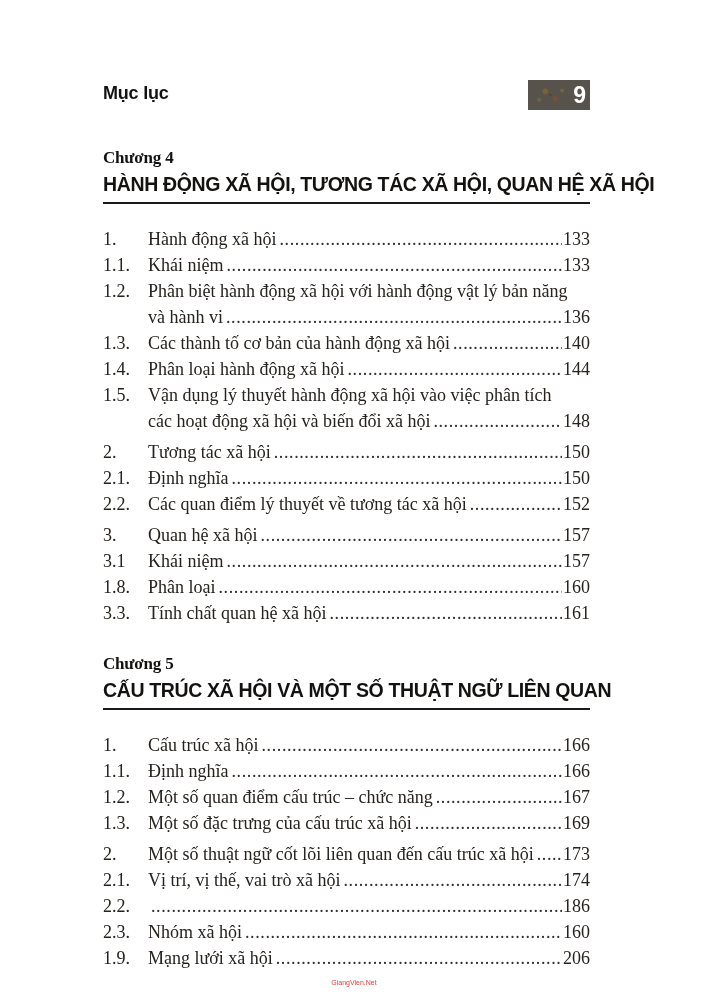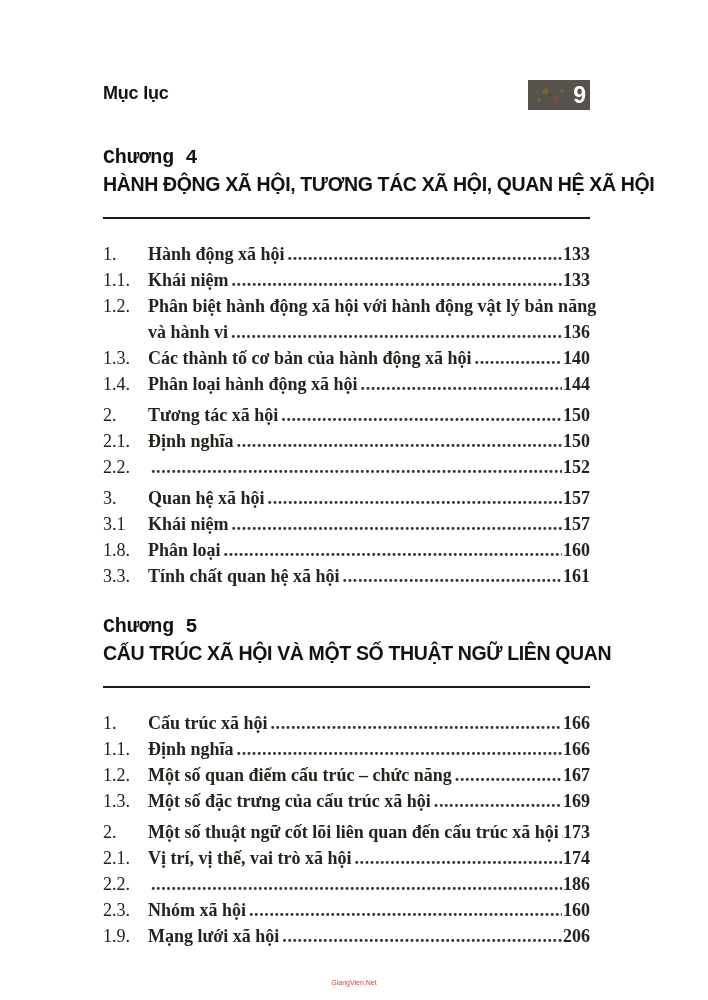--- a/index.html
+++ b/index.html
@@ -34,42 +34,42 @@
     position: absolute; right: 4px; top: 1px;
     color: var(--badge-text, #ffffff);
     font-family: "Liberation Sans", sans-serif;
     font-weight: bold; font-size: 23px; line-height: 28px;
   }
 
   
   .chapter { margin-top: 34px; }
   .chapter + .chapter { margin-top: 28px; }
   .ch-label {
-    font-family: Liberation Mono, monospace;
-    font-weight: bold; font-size: 20px; line-height: 20px; letter-spacing: -0.2px;
+    font-family: Liberation Serif, serif;
+    font-weight: bold; font-size: 17px; line-height: 20px; letter-spacing: -0.2px;
     color: #141210;
   }
   .ch-rule {
     border-bottom: 2.5px solid var(--rule, #1c1916);
-    padding-bottom: 20px; margin-top: 3px;
+    padding-bottom: 5px; margin-top: 3px;
   }
   .ch-title {
     display: inline-block; white-space: nowrap;
     font-family: "Liberation Sans", sans-serif;
     font-weight: bold; font-size: 21px; line-height: 26px; letter-spacing: -0.4px;
     transform: scaleX(0.93); transform-origin: left center;
     color: #141210;
   }
 
   
   .toclist { margin-top: 22px; }
   .entry { display: flex; font-size: 18px; line-height: 26px; }
   .entry.top-level:not(:first-child) { margin-top: 5px; }
   .num { flex: 0 0 45px; }
-  .ebody { flex: 1; min-width: 0; font-weight: bold; }
+  .ebody { flex: 1; min-width: 0; }
   .eline { display: flex; }
   .etitle { white-space: nowrap; }
   .dots { flex: 1; overflow: hidden; white-space: nowrap; margin: 0 1px 0 3px; color: #35302b; }
   .dots::after {
     content: "..................................................................................................................................................................";
     letter-spacing: 0.6px;
   }
   .epage { white-space: nowrap; }
 
   
@@ -145,20 +145,33 @@
         <div class="entry">
           <span class="num">1.4.</span>
           <div class="ebody">
             <div class="eline">
               <span class="etitle">Phân loại hành động xã hội</span>
               <span class="dots"></span>
               <span class="epage">144</span>
             </div>
           </div>
         </div>
+        <div class="entry">
+          <span class="num">1.5.</span>
+          <div class="ebody">
+            <div class="eline">
+              <span class="etitle">Vận dụng lý thuyết hành động xã hội vào việc phân tích</span>
+            </div>
+            <div class="eline">
+              <span class="etitle">các hoạt động xã hội và biến đổi xã hội</span>
+              <span class="dots"></span>
+              <span class="epage">148</span>
+            </div>
+          </div>
+        </div>
         <div class="entry top-level">
           <span class="num">2.</span>
           <div class="ebody">
             <div class="eline">
               <span class="etitle">Tương tác xã hội</span>
               <span class="dots"></span>
               <span class="epage">150</span>
             </div>
           </div>
         </div>
@@ -169,20 +182,21 @@
               <span class="etitle">Định nghĩa</span>
               <span class="dots"></span>
               <span class="epage">150</span>
             </div>
           </div>
         </div>
         <div class="entry">
           <span class="num">2.2.</span>
           <div class="ebody">
             <div class="eline">
+              <span class="etitle">Các quan điểm lý thuyết về tương tác xã hội</span>
               <span class="dots"></span>
               <span class="epage">152</span>
             </div>
           </div>
         </div>
         <div class="entry top-level">
           <span class="num">3.</span>
           <div class="ebody">
             <div class="eline">
               <span class="etitle">Quan hệ xã hội</span>

